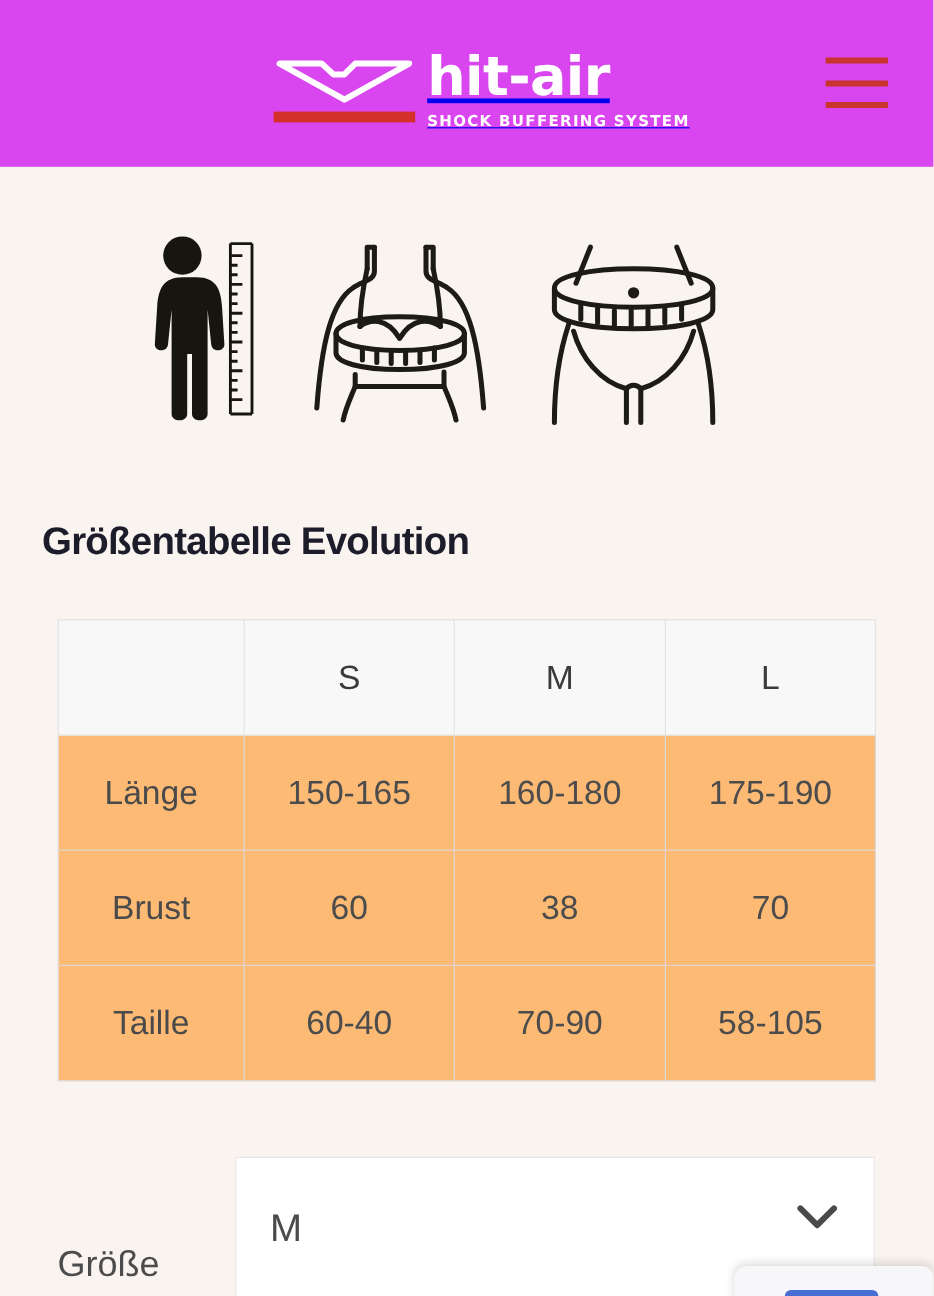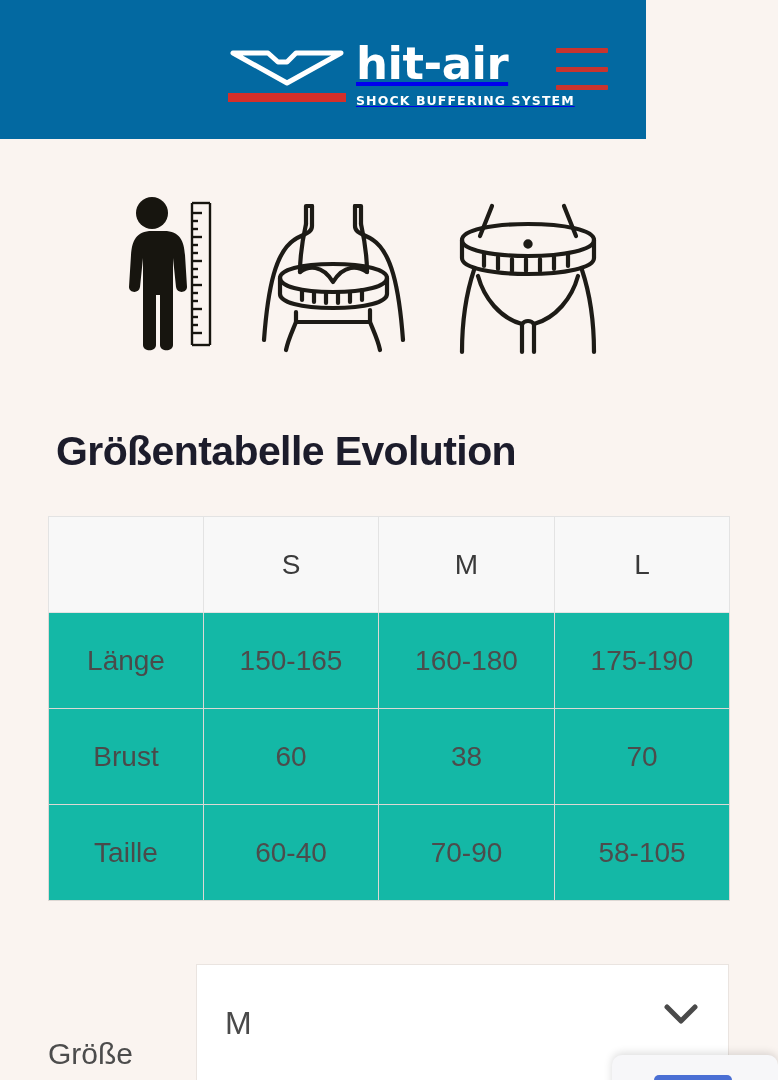--- a/index.html
+++ b/index.html
@@ -14,23 +14,23 @@
   body {
     background: #faf4f0;
     font-family: "Liberation Sans", "DejaVu Sans", sans-serif;
     position: relative;
   }
 
   
   .site-header {
     position: absolute;
     top: 0; left: 0;
-    width: 646px;
+    width: 778px;
     height: 139px;
-    background: #0369a1;
+    background: #d946ef;
     z-index: 20;
   }
 
   .logo-block {
     position: absolute;
     left: 228px;
     top: 34px;
     width: 322px;
     height: 74px;
   }
@@ -124,22 +124,22 @@
   .icon-strip svg { display: block; }
 
   .ico-height { position: absolute; left: 126px; top: 5px; }
   .ico-bust   { position: absolute; left: 246px; top: 0px; }
   .ico-waist  { position: absolute; left: 448px; top: 8px; }
 
   
   .page-title {
     position: absolute;
     top: 424px;
-    left: 56px;
-    font-size: 41px;
+    left: 35px;
+    font-size: 32px;
     line-height: 54px;
     font-weight: 700;
     color: #1c1c2b;
     letter-spacing: -0.6px;
     white-space: nowrap;
   }
 
   
   .size-table-wrap {
     position: absolute;
@@ -163,21 +163,21 @@
   table.size-table thead th {
     background: #f8f8f8;
     height: 96px;
     color: #3a3a3a;
     border-color: #e3e3e3;
   }
   table.size-table thead th.corner {
     background: #f8f8f8;
   }
   table.size-table tbody td {
-    background: #14b8a6;
+    background: #fdba74;
     height: 96px;
     border-color: #ddd8d4;
   }
   table.size-table tbody td.rowhead {
     color: #4a4a4a;
   }
   col.c0 { width: 155px; }
   col.c1 { width: 175px; }
   col.c2 { width: 176px; }
   col.c3 { width: 175px; }

